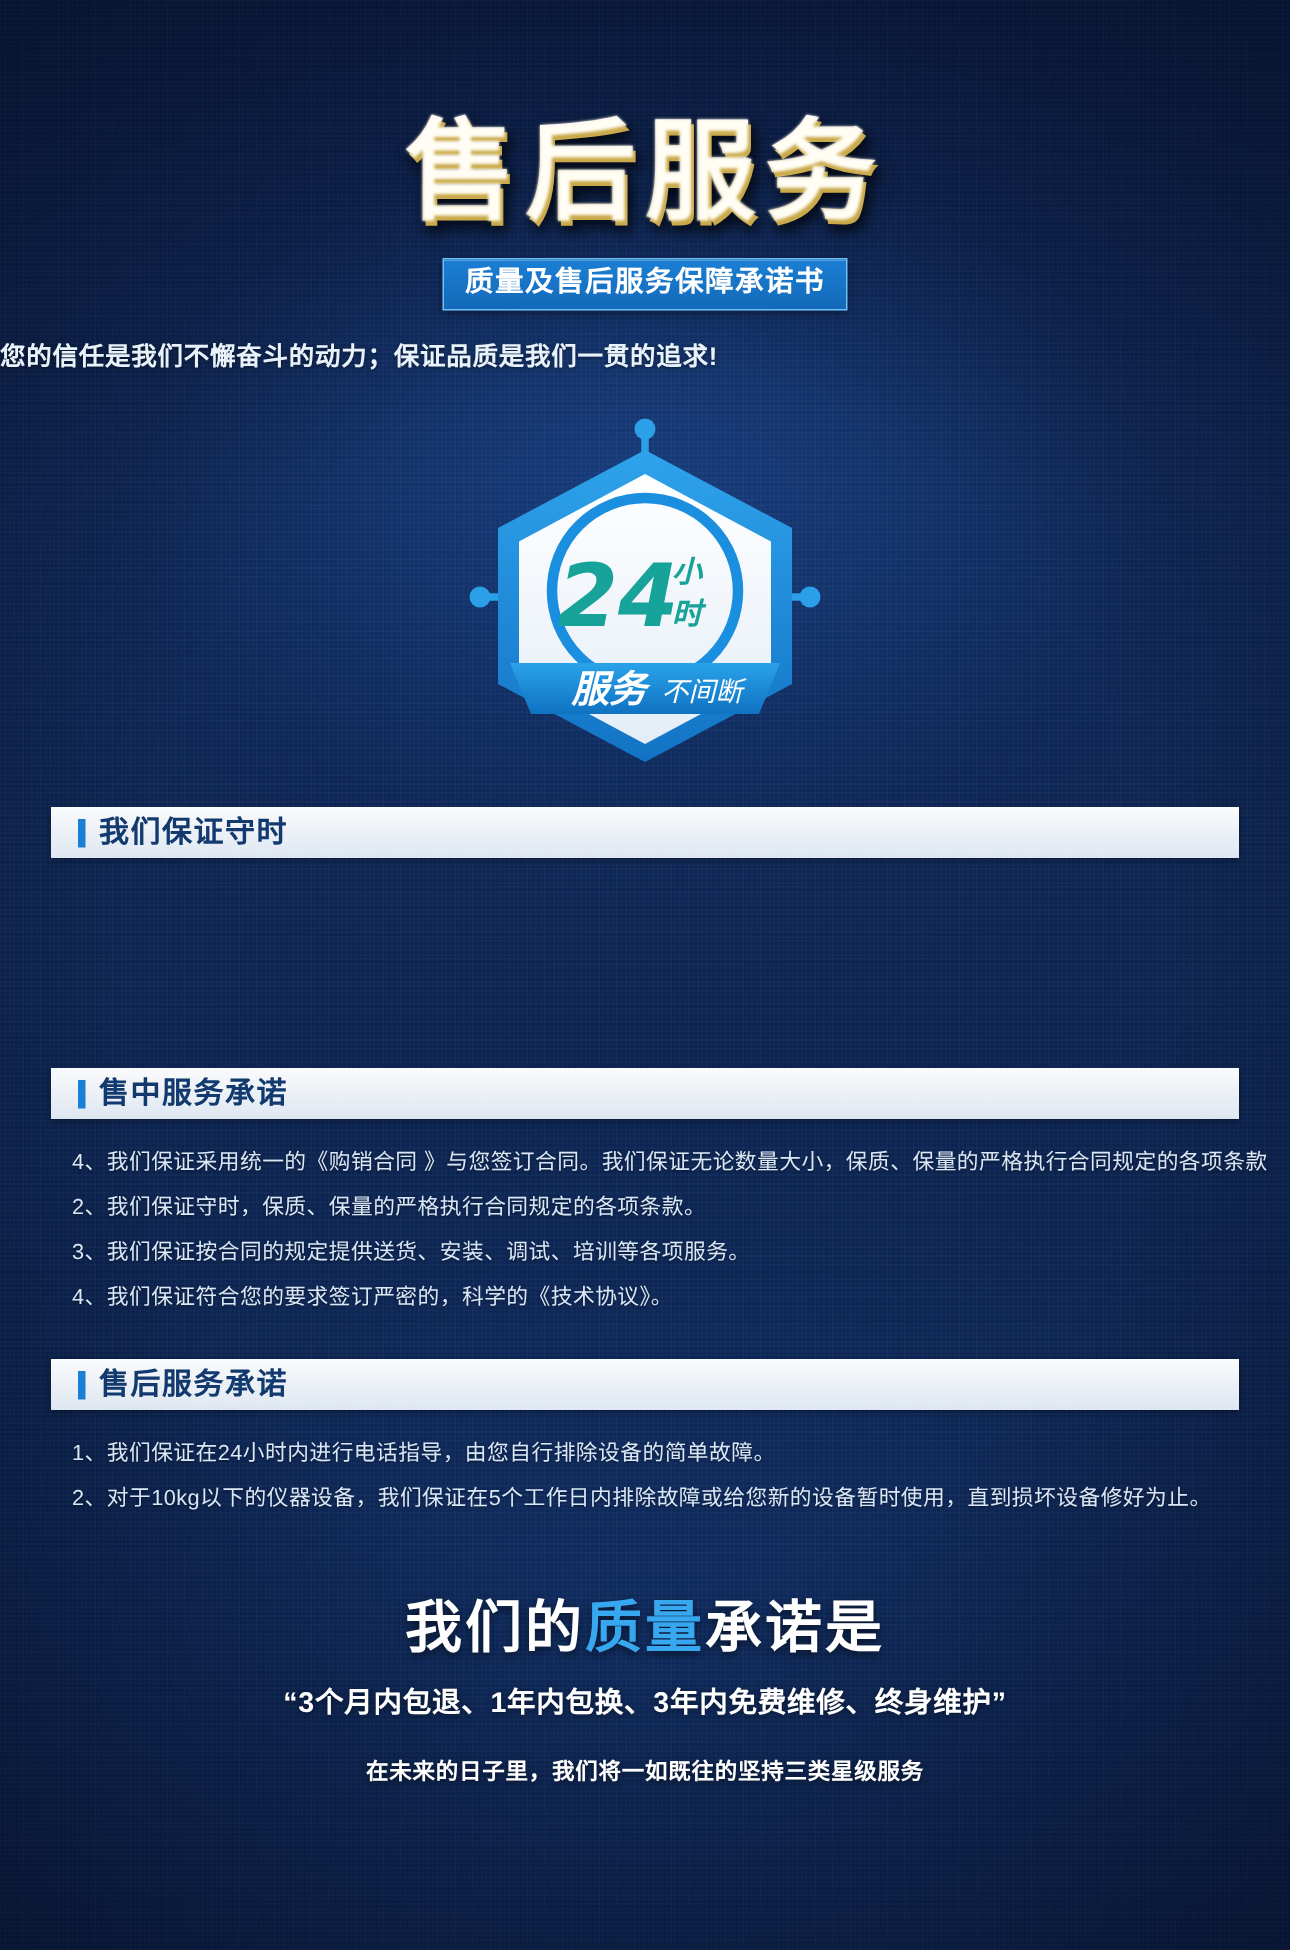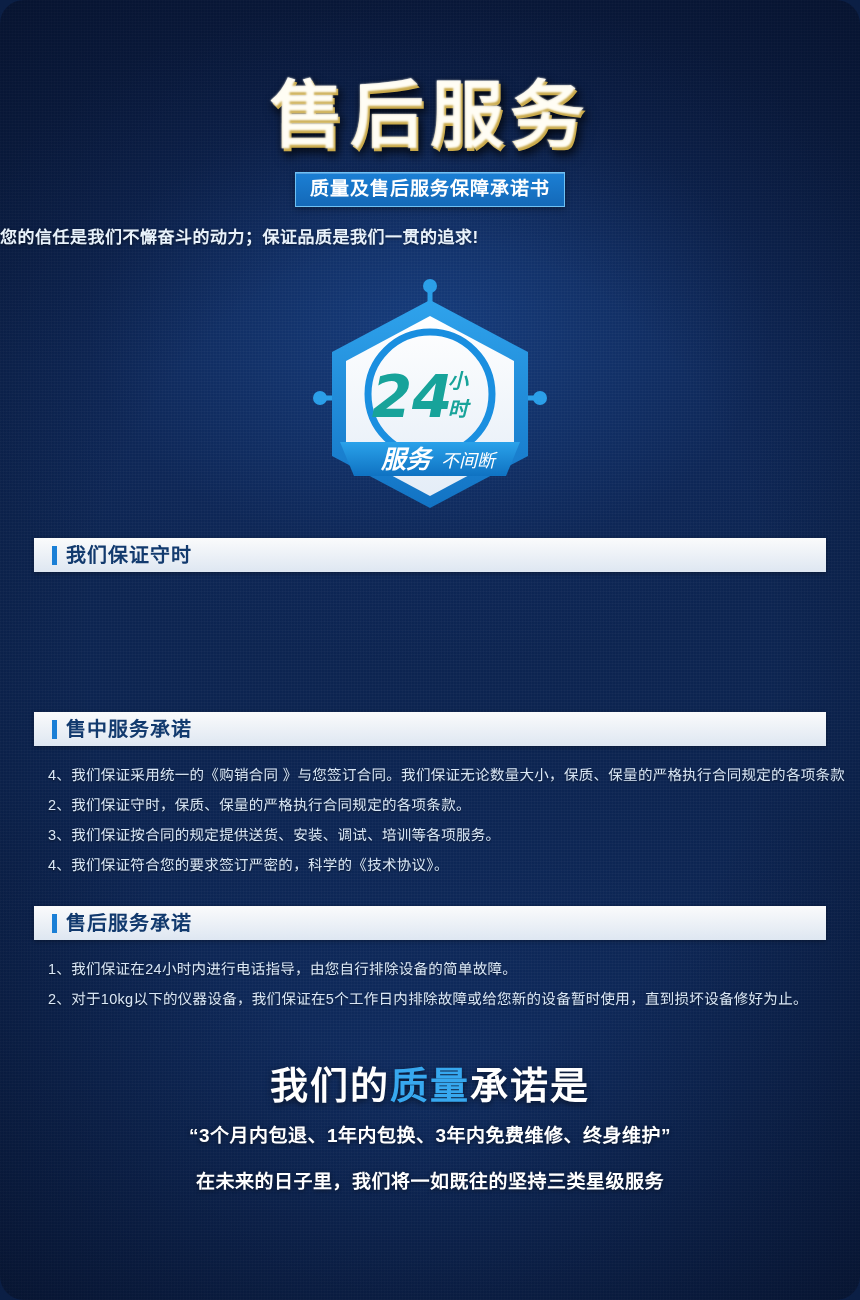--- a/index.html
+++ b/index.html
@@ -15,21 +15,20 @@
   }
   .page {
     position: relative;
     width: 860px;
     height: 1300px;
     background:
       radial-gradient(ellipse 620px 420px at 50% 330px, rgba(30,80,160,0.55) 0%, rgba(18,48,110,0.18) 55%, rgba(10,28,70,0) 80%),
       radial-gradient(ellipse 900px 620px at 50% 1100px, rgba(22,62,132,0.40) 0%, rgba(12,34,82,0.10) 60%, rgba(8,24,62,0) 85%),
       linear-gradient(180deg, #0a1c42 0%, #0d2552 28%, #0c2450 60%, #0a1d42 100%);
     overflow: hidden;
-    border-radius: 24px;
   }
   .page::before {
     content: "";
     position: absolute;
     inset: 0;
     background-image:
       repeating-linear-gradient(0deg, rgba(255,255,255,0.022) 0px, rgba(255,255,255,0.022) 1px, rgba(0,0,0,0) 1px, rgba(0,0,0,0) 3px),
       repeating-linear-gradient(90deg, rgba(255,255,255,0.018) 0px, rgba(255,255,255,0.018) 1px, rgba(0,0,0,0) 1px, rgba(0,0,0,0) 3px);
     pointer-events: none;
   }
@@ -184,21 +183,21 @@
     color: #ffffff;
     letter-spacing: 0.5px;
     text-shadow: 0 1px 4px rgba(0,0,0,0.5);
   }
   .promise-line2 {
     position: absolute;
     top: 1168px;
     left: 0;
     width: 860px;
     text-align: center;
-    font-size: 19px;
+    font-size: 15px;
     line-height: 28px;
     font-weight: bold;
     color: #ffffff;
     letter-spacing: 0.5px;
     text-shadow: 0 1px 4px rgba(0,0,0,0.5);
   }
 </style>
 </head>
 <body>
 

